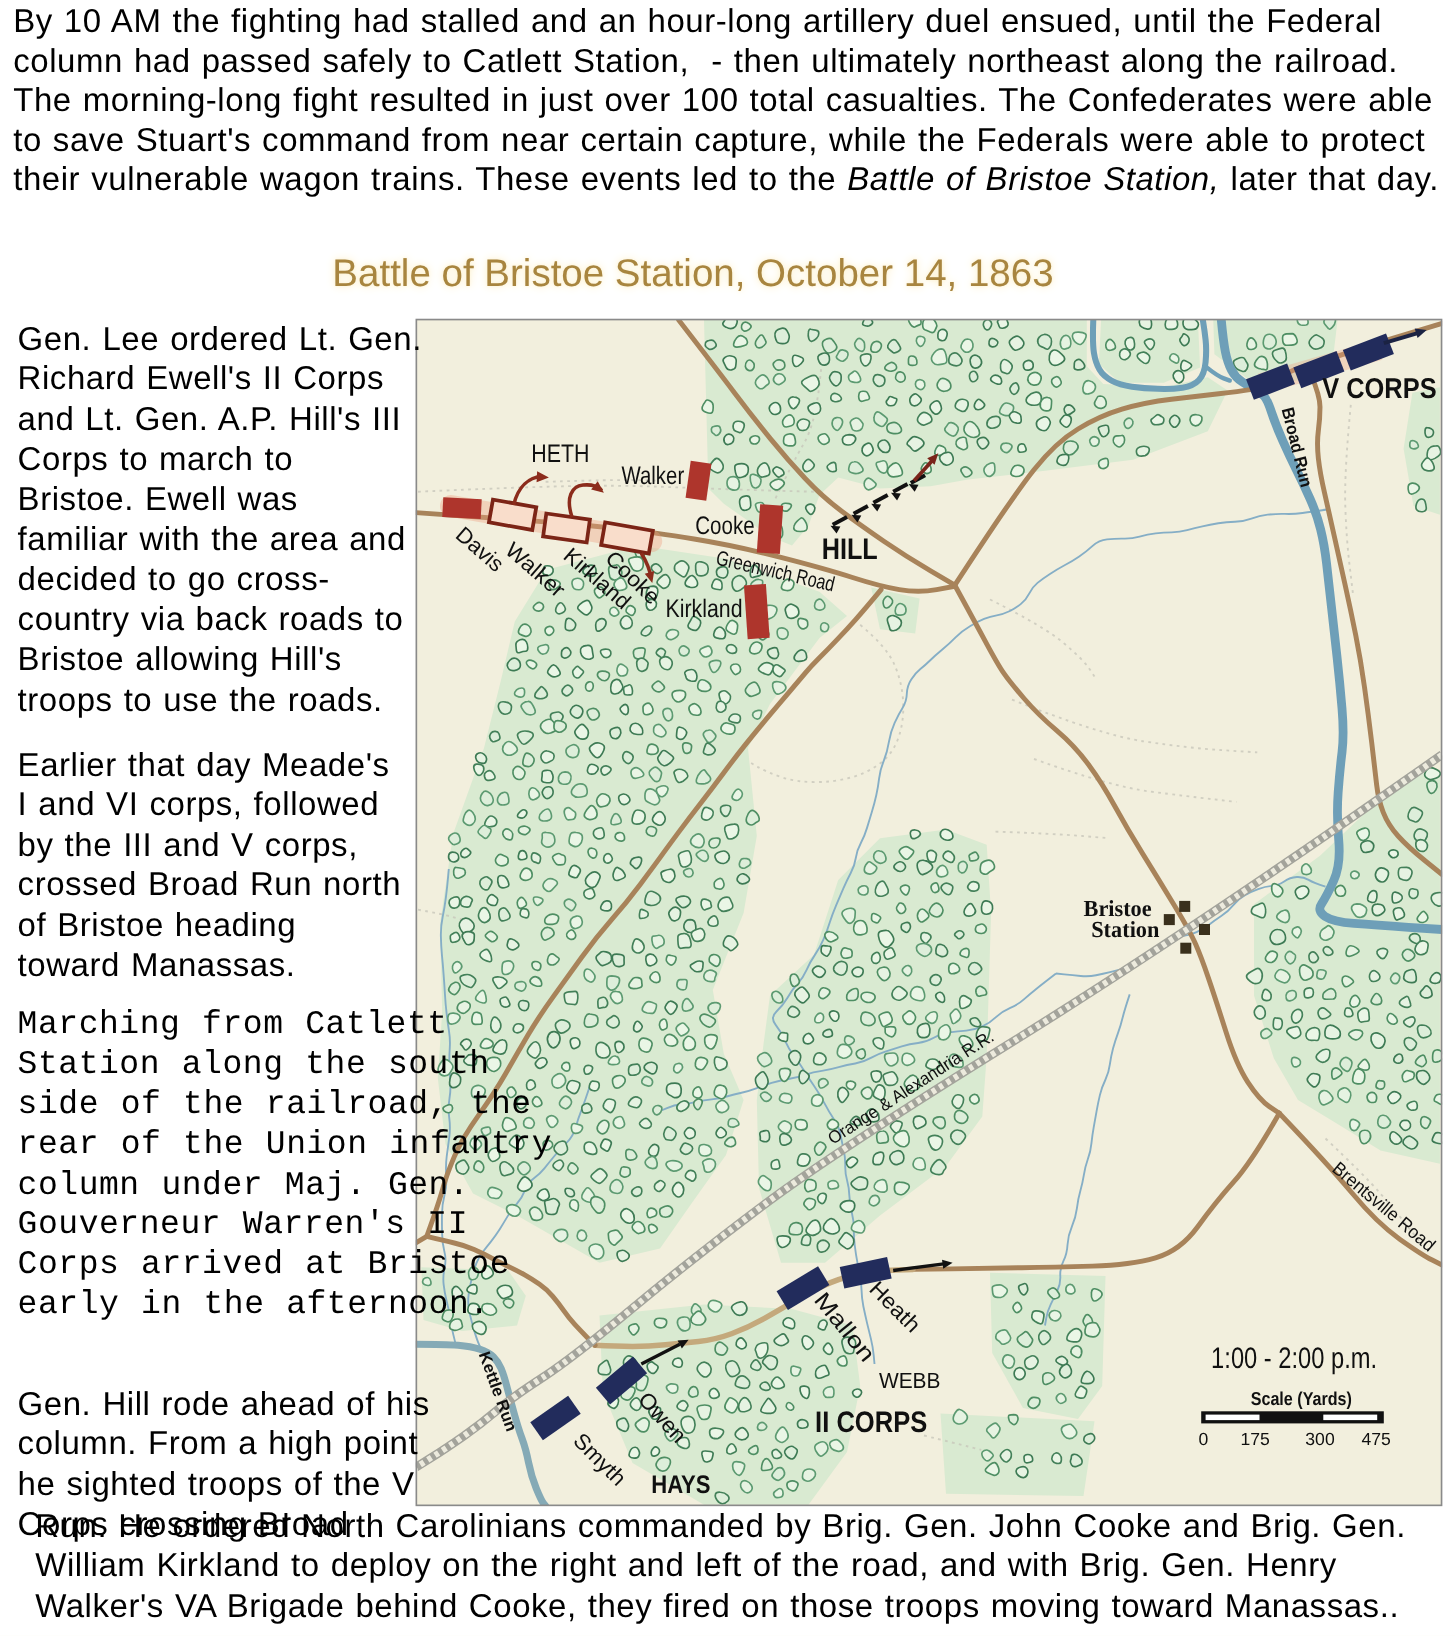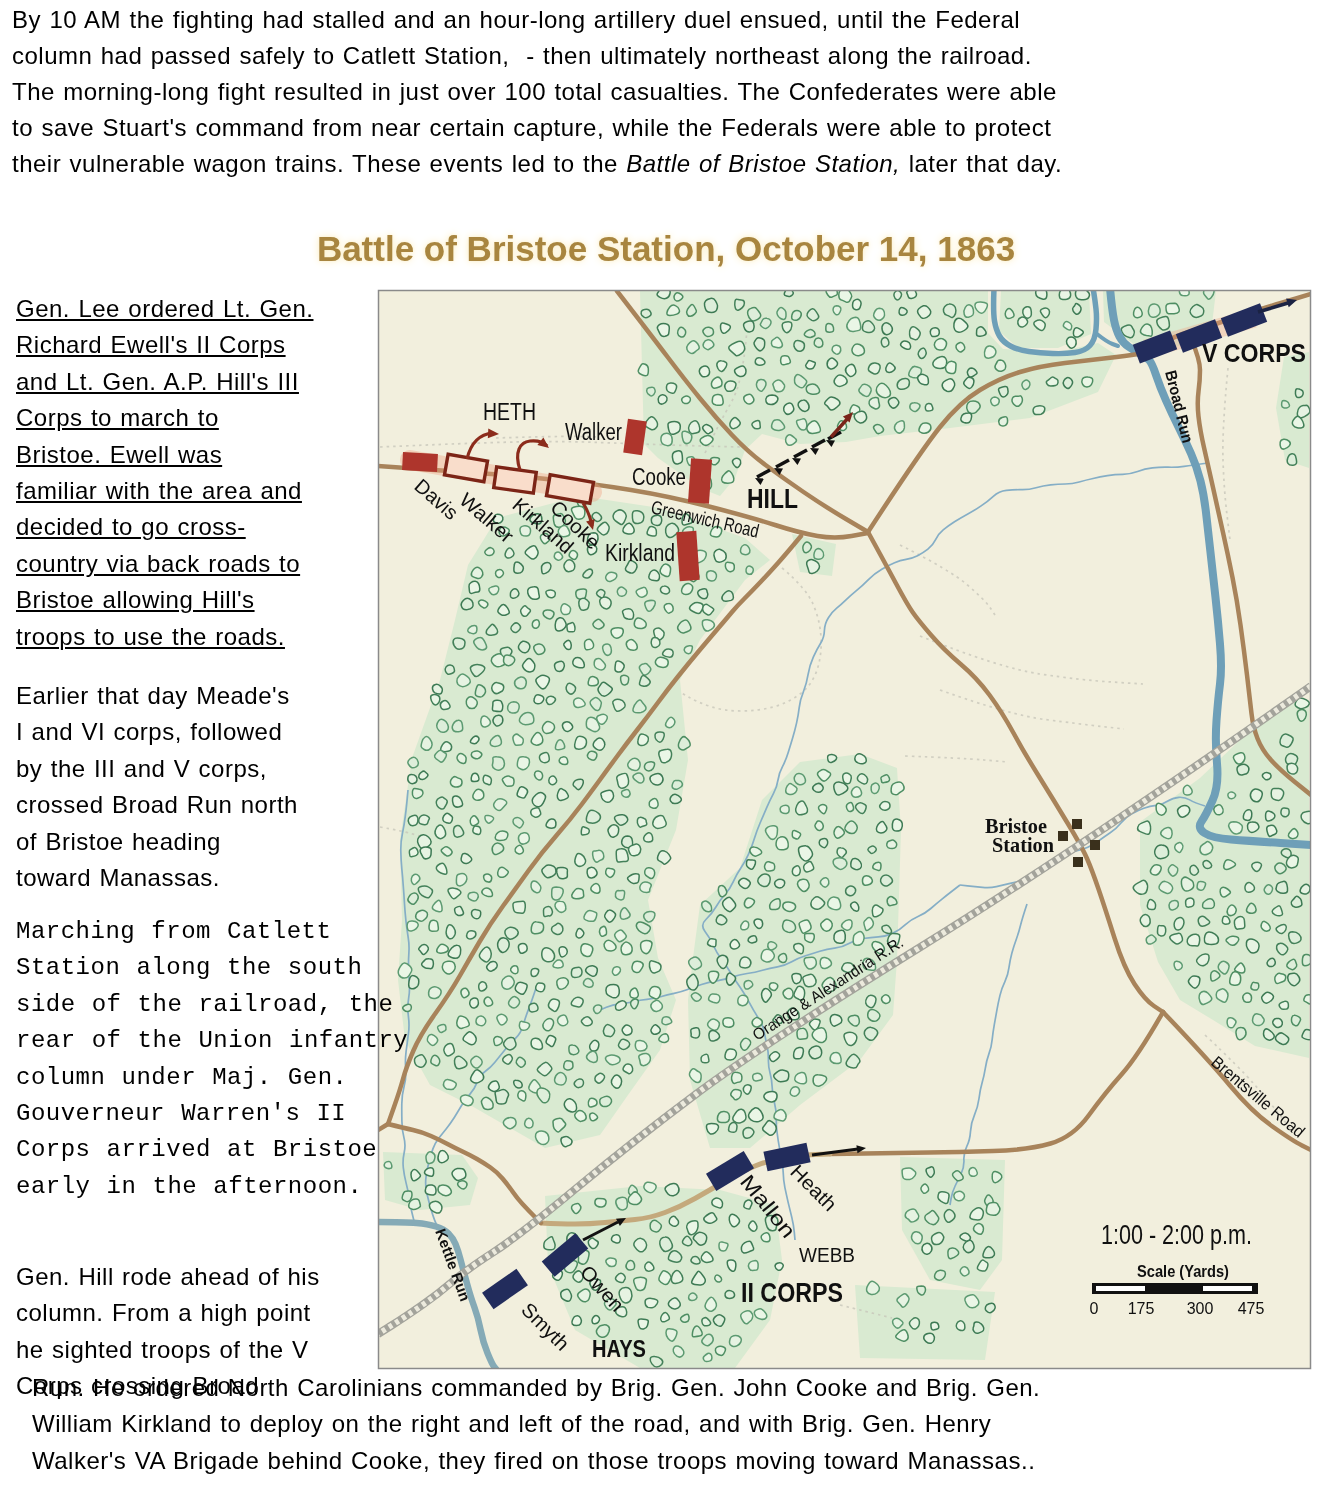--- a/index.html
+++ b/index.html
@@ -1,16 +1,16 @@
 <!DOCTYPE html>
 <html><head><meta charset="utf-8"><title>Battle of Bristoe Station</title>
 <style>
 html,body{margin:0;padding:0;background:#fff;}
 body{width:1323px;height:1487px;position:relative;font-family:"Liberation Sans",sans-serif;color:#000;}
-.t{position:absolute;font-size:24px;line-height:36.4px;white-space:nowrap;letter-spacing:0.5px;word-spacing:1.2px;}
+.t{position:absolute;font-size:30px;line-height:36.4px;white-space:nowrap;letter-spacing:0.5px;word-spacing:1.2px;}
 </style></head>
 <body>
 <svg width="1323" height="1487" viewBox="0 0 1323 1487" xmlns="http://www.w3.org/2000/svg" style="position:absolute;left:0;top:0">
 <defs>
       <clipPath id="mapclip">
         <rect x="378" y="290" width="933" height="1079"></rect>
       </clipPath>
     </defs>
 <g clip-path="url(#mapclip)" font-family="Liberation Sans, sans-serif">
 
@@ -1145,23 +1145,23 @@
 <text x="1200" y="1314" font-size="16" font-weight="normal" fill="#101010" text-anchor="middle">300</text>
 
 <text x="1251" y="1314" font-size="16" font-weight="normal" fill="#101010" text-anchor="middle">475</text>
 </g>
 
 <rect x="378.5" y="290.5" width="932" height="1078" fill="none" stroke="#8a8a8a" stroke-width="1.5"></rect>
 </svg>
 
 <div class="t" style="left:12px;top:2px;line-height:36px;">By 10 AM the fighting had stalled and an hour-long artillery duel ensued, until the Federal<br>column had passed safely to Catlett Station,&nbsp; - then ultimately northeast along the railroad.<br>The morning-long fight resulted in just over 100 total casualties. The Confederates were able<br>to save Stuart's command from near certain capture, while the Federals were able to protect<br>their vulnerable wagon trains. These events led&nbsp;to the <i>Battle of Bristoe Station,</i> later that day.</div>
 
-<div class="t" style="left:0;top:229px;width:1260px;text-align:center;font-size:35px;line-height:40px;font-weight:bold;color:#a8853f;letter-spacing:0;word-spacing:0;text-shadow:0 0 9px #fbedc0,0 0 3px #fdf4d8;margin-left:36px;">Battle of Bristoe Station, October 14, 1863</div>
-
-<div class="t" style="left:16px;top:291px;text-decoration:underline;">Gen.&nbsp;Lee ordered Lt. Gen.<br>Richard Ewell's II Corps<br>and Lt. Gen. A.P. Hill's III<br>Corps to march to<br>Bristoe. Ewell was<br>familiar with the area and<br>decided to go cross-<br>country via back roads to<br>Bristoe allowing Hill's<br>troops to use the roads.</div>
+<div class="t" style="left:0;top:229px;width:1260px;text-align:center;font-size:35px;line-height:40px;font-weight:normal;color:#a8853f;letter-spacing:0;word-spacing:0;text-shadow:0 0 9px #fbedc0,0 0 3px #fdf4d8;">Battle of Bristoe Station, October 14, 1863</div>
+
+<div class="t" style="left:16px;top:291px;">Gen.&nbsp;Lee ordered Lt. Gen.<br>Richard Ewell's II Corps<br>and Lt. Gen. A.P. Hill's III<br>Corps to march to<br>Bristoe. Ewell was<br>familiar with the area and<br>decided to go cross-<br>country via back roads to<br>Bristoe allowing Hill's<br>troops to use the roads.</div>
 
 <div class="t" style="left:16px;top:678px;">Earlier that day Meade's<br>I and VI corps, followed<br>by the III and V corps,<br>crossed Broad Run north<br>of Bristoe heading<br>toward Manassas.</div>
 
 <div class="t" style="left:16px;top:914px;font-family:Liberation Mono, monospace;">Marching from Catlett<br>Station along the south<br>side of the railroad, the<br>rear of the Union infantry<br>column under Maj. Gen.<br>Gouverneur Warren's II<br>Corps arrived at Bristoe<br>early in the afternoon.</div>
 
 <div class="t" style="left:16px;top:1223px;margin-top:36px;">Gen.&nbsp;Hill rode ahead of his<br>column. From a high point<br>he sighted troops of the V<br>Corps crossing Broad</div>
 
 <div class="t" style="left:32px;top:1370px;">Run. He ordered North Carolinians commanded by Brig. Gen. John Cooke and Brig. Gen.<br>William Kirkland to deploy on the right and left of the road, and with Brig. Gen. Henry<br>Walker's VA Brigade behind Cooke, they fired on those troops moving toward Manassas..</div>
 
 </body></html>

